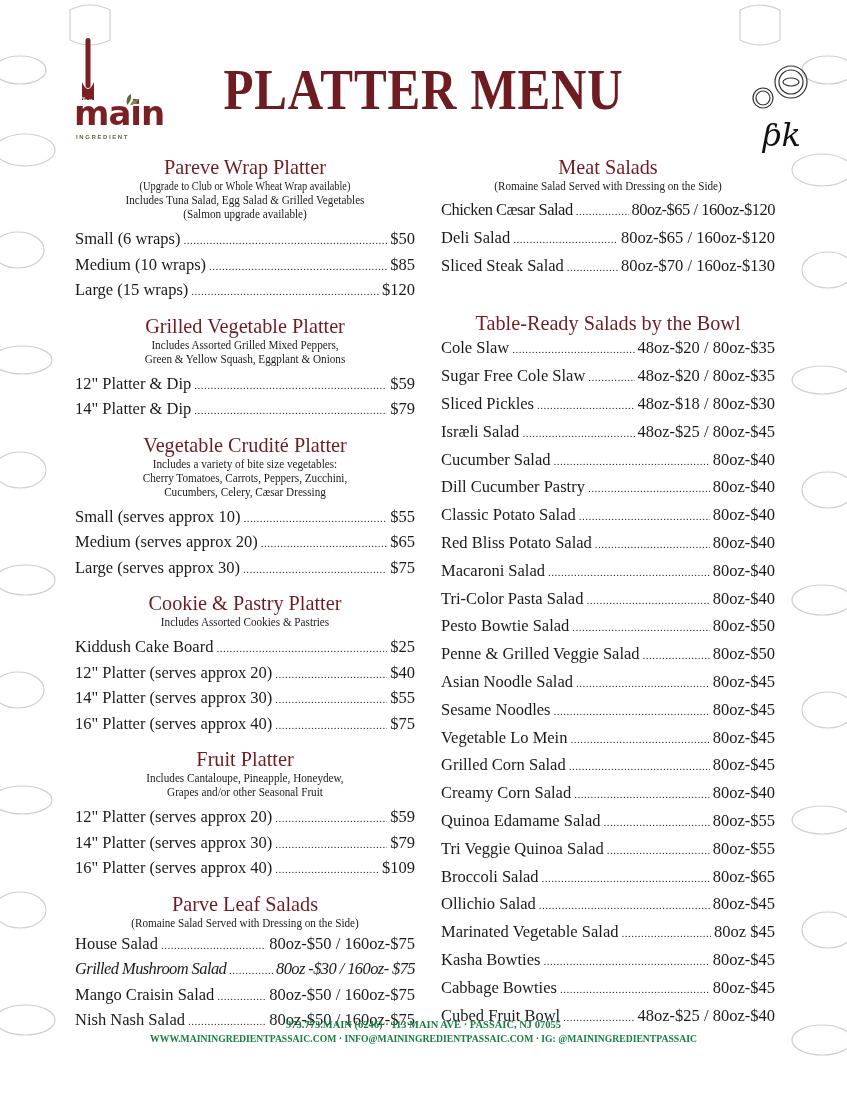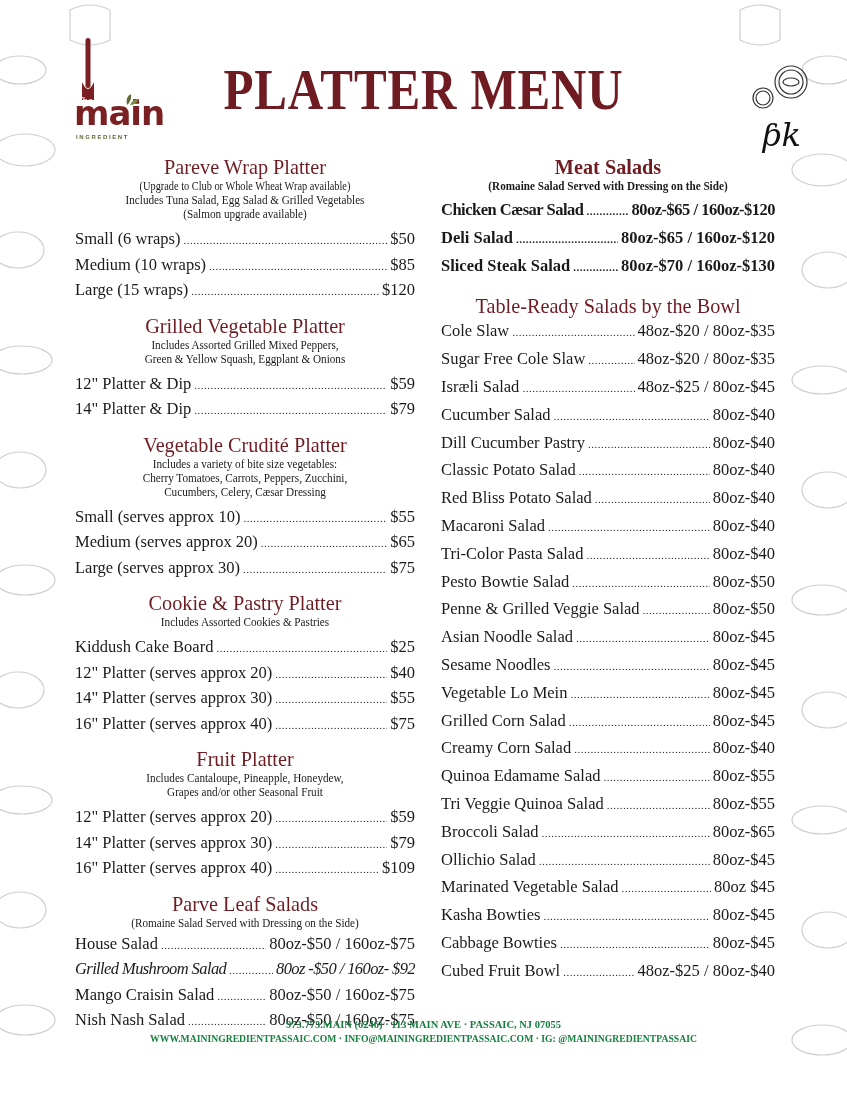--- a/index.html
+++ b/index.html
@@ -222,39 +222,39 @@
       <div class="sec-desc">(Romaine Salad Served with Dressing on the Side)</div>
       <div class="items" style="margin-top:2px;">
         <div class="item">
             <span class="name">House Salad</span>
             <span class="dots"></span>
             <span class="price">80oz-$50 / 160oz-$75</span>
           </div>
         <div class="item" style="letter-spacing:-0.6px;font-style:italic;">
             <span class="name">Grilled Mushroom Salad</span>
             <span class="dots"></span>
-            <span class="price">80oz -$50 / 160oz- $92</span>
+            <span class="price">80oz -$30 / 160oz- $75</span>
           </div>
         <div class="item">
             <span class="name">Mango Craisin Salad</span>
             <span class="dots"></span>
             <span class="price">80oz-$50 / 160oz-$75</span>
           </div>
         <div class="item">
             <span class="name">Nish Nash Salad</span>
             <span class="dots"></span>
             <span class="price">80oz-$50 / 160oz-$75</span>
           </div>
       </div>
     </div>
   </div>
 
   <div class="col right">
 
-    <div class="section" style="margin-bottom:14px;font-weight:bold;">
+    <div class="section" style="margin-bottom:31px;">
       <div class="sec-title">Meat Salads</div>
       <div class="sec-desc">(Romaine Salad Served with Dressing on the Side)</div>
       <div class="items" style="margin-top:4px;">
         <div class="item" style="letter-spacing:-0.5px;">
             <span class="name">Chicken Cæsar Salad</span>
             <span class="dots"></span>
             <span class="price">80oz-$65 / 160oz-$120</span>
           </div>
         <div class="item">
             <span class="name">Deli Salad</span>
@@ -276,20 +276,25 @@
             <span class="name">Cole Slaw</span>
             <span class="dots"></span>
             <span class="price">48oz-$20 / 80oz-$35</span>
           </div>
         <div class="item">
             <span class="name">Sugar Free Cole Slaw</span>
             <span class="dots"></span>
             <span class="price">48oz-$20 / 80oz-$35</span>
           </div>
         <div class="item">
+            <span class="name">Sliced Pickles</span>
+            <span class="dots"></span>
+            <span class="price">48oz-$18 / 80oz-$30</span>
+          </div>
+        <div class="item">
             <span class="name">Isræli Salad</span>
             <span class="dots"></span>
             <span class="price">48oz-$25 / 80oz-$45</span>
           </div>
         <div class="item">
             <span class="name">Cucumber Salad</span>
             <span class="dots"></span>
             <span class="price">80oz-$40</span>
           </div>
         <div class="item">

